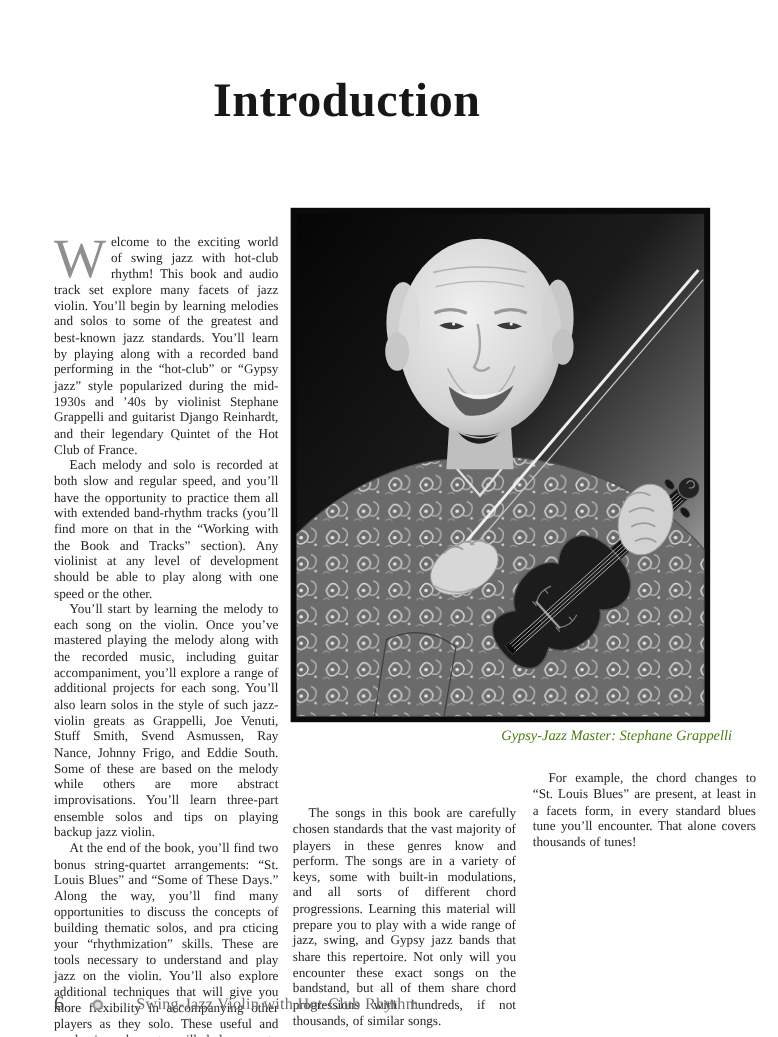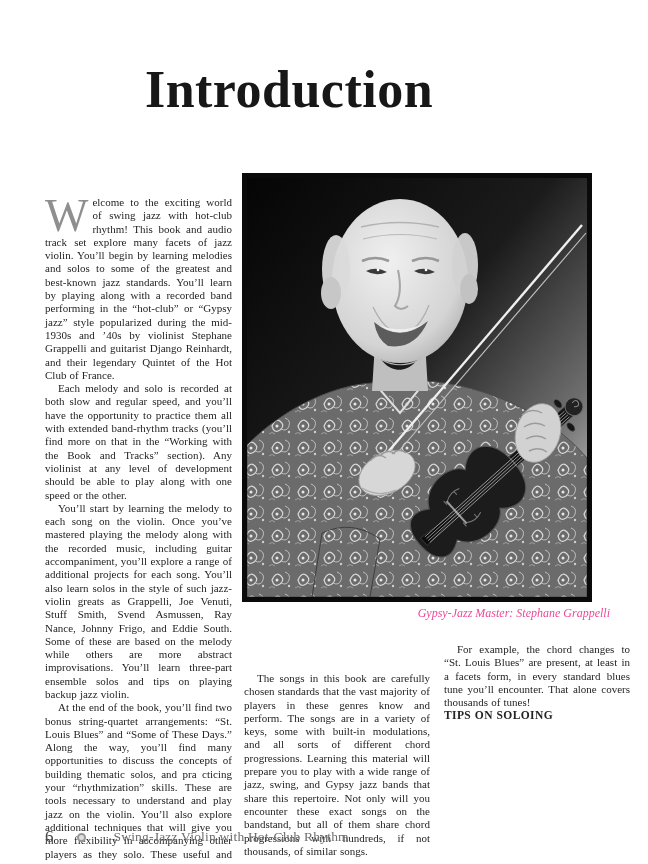--- a/index.html
+++ b/index.html
@@ -3,21 +3,21 @@
 <meta charset="utf-8">
 <style>
   html,body{margin:0;padding:0;}
   body{
     width:648px;height:864px;position:relative;overflow:hidden;
     background:#ffffff;
     font-family:"Liberation Serif","DejaVu Serif",serif;
   }
   .page-title{
     position:absolute;top:60px;left:0;width:578px;
-    text-align:center;font-size:52px;font-weight:bold;color:#171717;
+    text-align:center;font-size:40px;font-weight:bold;color:#171717;
     letter-spacing:0.5px;
   }
   .col{
     position:absolute;text-align:justify;
     font-size:11px;line-height:13.3px;color:#242424;
     word-spacing:0.4px;
   }
   .left-col{left:45px;top:196px;width:187px;}
   .mid-col{left:244px;top:643px;width:186px;margin-top:29px;}
   .right-col{left:444px;top:643px;width:186px;}
@@ -30,21 +30,21 @@
   .tips-heading{
     font-weight:bold;font-size:11.5px;letter-spacing:0.4px;
     margin:9px 0 2px 0;text-align:left;text-indent:0;
   }
   .photo-wrap{
     position:absolute;left:242px;top:173px;width:350px;height:429px;
   }
   .photo-wrap svg{display:block;}
   .photo-caption{
     position:absolute;top:606px;right:38px;width:330px;
-    text-align:right;font-style:italic;font-size:12px;color:#ec4899;
+    text-align:right;font-style:italic;font-size:12px;color:#4d7c0f;
   }
   .footer{
     position:absolute;left:45px;top:828px;height:18px;
     display:flex;align-items:center;
   }
   .page-number{font-size:17px;color:#474747;}
   .ring-icon{
     width:5px;height:5px;border:2px solid #979797;border-radius:50%;
     background:#e0e0e0;margin-left:23px;flex:none;
   }
@@ -168,20 +168,19 @@
 </div>
 
 <div class="photo-caption">Gypsy-Jazz Master: Stephane Grappelli</div>
 
 <div class="col mid-col">
   <p class="indent">The songs in this book are carefully chosen standards that the vast majority of players in these genres know and perform. The songs are in a variety of keys, some with built-in modulations, and all sorts of different chord progressions. Learning this material will prepare you to play with a wide range of jazz, swing, and Gypsy jazz bands that share this repertoire. Not only will you encounter these exact songs on the bandstand, but all of them share chord progressions with hundreds, if not thousands, of similar songs.</p>
 </div>
 
 <div class="col right-col">
   <p class="indent">For example, the chord changes to “St. Louis Blues” are present, at least in a facets form, in every standard blues tune you’ll encounter. That alone covers thousands of tunes!</p>
-  <p class="tips-heading">TIPS ON SOLOING</p>
 </div>
 
 <div class="footer">
   <span class="page-number">6</span>
   <span class="ring-icon"></span>
   <span class="footer-book-title">Swing-Jazz Violin with Hot-Club Rhythm</span>
 </div>
 
 </body></html>

